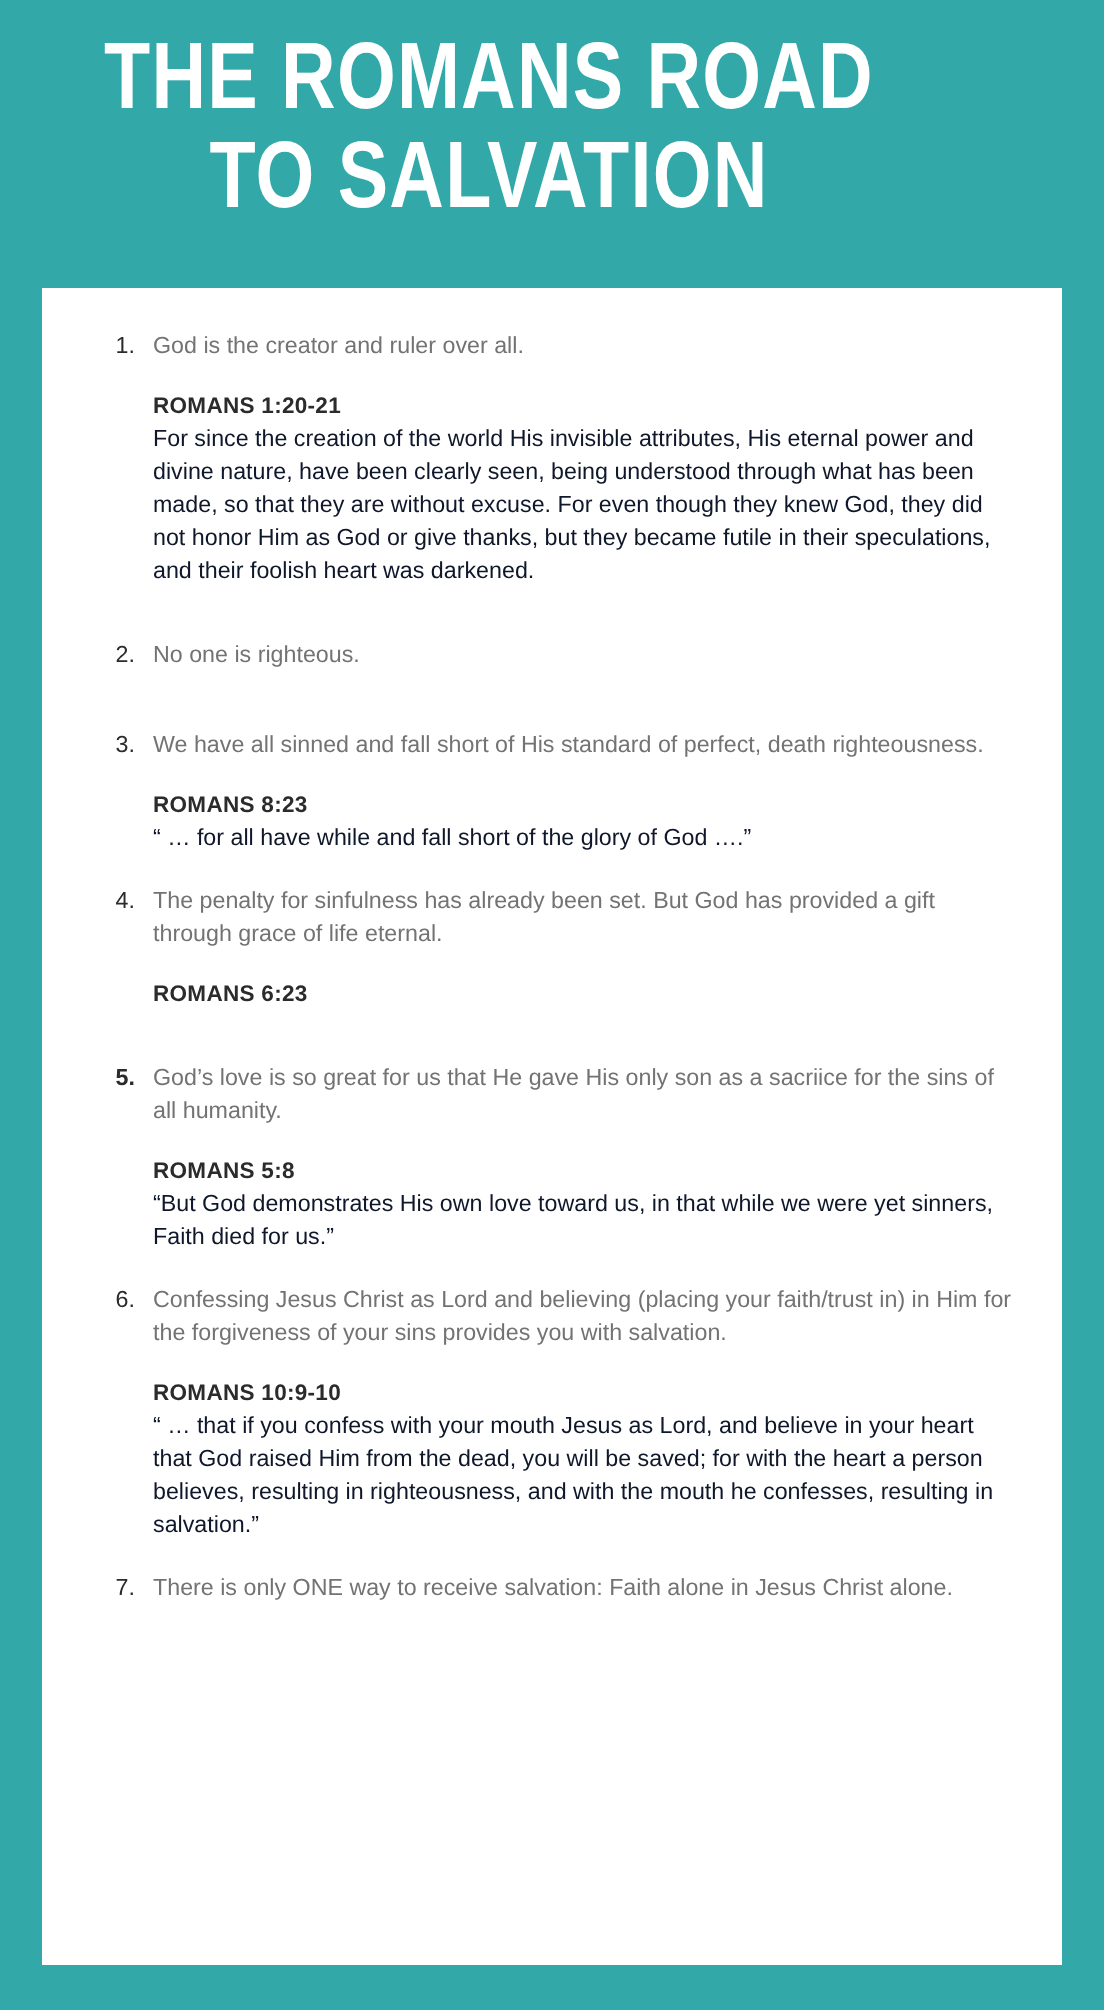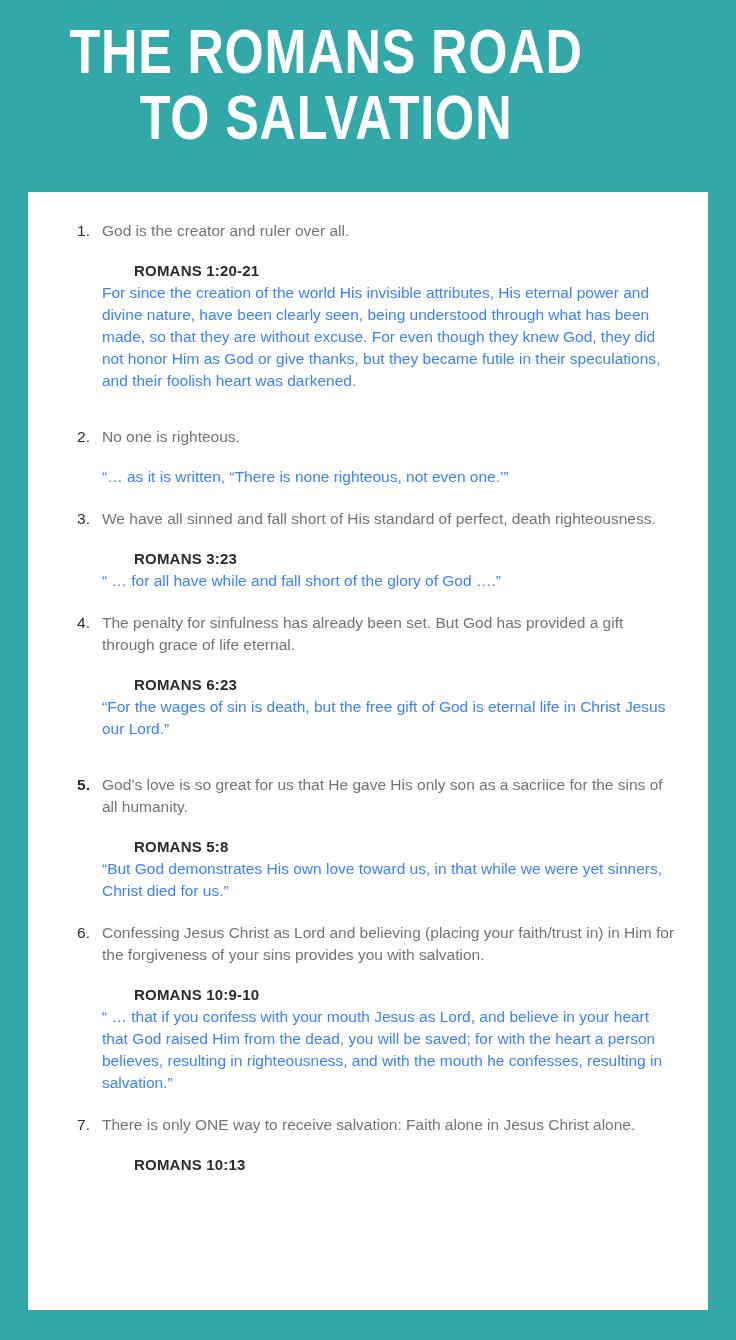--- a/index.html
+++ b/index.html
@@ -75,26 +75,25 @@
   .verse {
     padding-left: 36px;
     color: #2b2b2b;
   }
   .verse-ref {
     font-size: 15px;
     line-height: 22px;
     font-weight: 700;
     letter-spacing: 0.2px;
     color: #2b2b2b;
-    margin-left: 32px;
   }
   .verse-body {
     font-size: 15.5px;
     line-height: 22px;
-    color: #3b82f6;
+    color: #0f172a;
   }
 
   
   .gap-v  { height: 18px; }   
   .gap-i  { height: 20px; }   
   .gap-i-lg { height: 34px; } 
 </style>
 </head>
 <body>
 
@@ -115,70 +114,67 @@
     <div class="verse-body">For since the creation of the world His invisible attributes, His eternal power and divine nature, have been clearly seen, being understood through what has been made, so that they are without excuse. For even though they knew God, they did not honor Him as God or give thanks, but they became futile in their speculations, and their foolish heart was darkened.</div>
   </div>
   <div class="gap-i-lg"></div>
 
   <div class="item">
     <span class="item-num">2.</span>
     <span class="item-text">No one is righteous.</span>
   </div>
   <div class="gap-v"></div>
   <div class="verse">
-    <div class="verse-body">“… as it is written, “There is none righteous, not even one.’”</div>
   </div>
   <div class="gap-i"></div>
 
   <div class="item">
     <span class="item-num">3.</span>
     <span class="item-text">We have all sinned and fall short of His standard of perfect, death righteousness.</span>
   </div>
   <div class="gap-v"></div>
   <div class="verse">
-    <div class="verse-ref">ROMANS 3:23</div>
+    <div class="verse-ref">ROMANS 8:23</div>
     <div class="verse-body">“ … for all have while and fall short of the glory of God ….”</div>
   </div>
   <div class="gap-i"></div>
 
   <div class="item">
     <span class="item-num">4.</span>
     <span class="item-text">The penalty for sinfulness has already been set. But God has provided a gift through grace of life eternal.</span>
   </div>
   <div class="gap-v"></div>
   <div class="verse">
     <div class="verse-ref">ROMANS 6:23</div>
-    <div class="verse-body">“For the wages of sin is death, but the free gift of God is eternal life in Christ Jesus our Lord.”</div>
   </div>
   <div class="gap-i-lg"></div>
 
   <div class="item">
     <span class="item-num bold">5.</span>
     <span class="item-text">God’s love is so great for us that He gave His only son as a sacriice for the sins of all humanity.</span>
   </div>
   <div class="gap-v"></div>
   <div class="verse">
     <div class="verse-ref">ROMANS 5:8</div>
-    <div class="verse-body">“But God demonstrates His own love toward us, in that while we were yet sinners, Christ died for us.”</div>
+    <div class="verse-body">“But God demonstrates His own love toward us, in that while we were yet sinners, Faith died for us.”</div>
   </div>
   <div class="gap-i"></div>
 
   <div class="item">
     <span class="item-num">6.</span>
     <span class="item-text">Confessing Jesus Christ as Lord and believing (placing your faith/trust in) in Him for the forgiveness of your sins provides you with salvation.</span>
   </div>
   <div class="gap-v"></div>
   <div class="verse">
     <div class="verse-ref">ROMANS 10:9-10</div>
     <div class="verse-body">“ … that if you confess with your mouth Jesus as Lord, and believe in your heart that God raised Him from the dead, you will be saved; for with the heart a person believes, resulting in righteousness, and with the mouth he confesses, resulting in salvation.”</div>
   </div>
   <div class="gap-i"></div>
 
   <div class="item">
     <span class="item-num">7.</span>
     <span class="item-text">There is only ONE way to receive salvation: Faith alone in Jesus Christ alone.</span>
   </div>
   <div class="gap-v"></div>
   <div class="verse">
-    <div class="verse-ref">ROMANS 10:13</div>
   </div>
 
 </div>
 
 </body></html>

